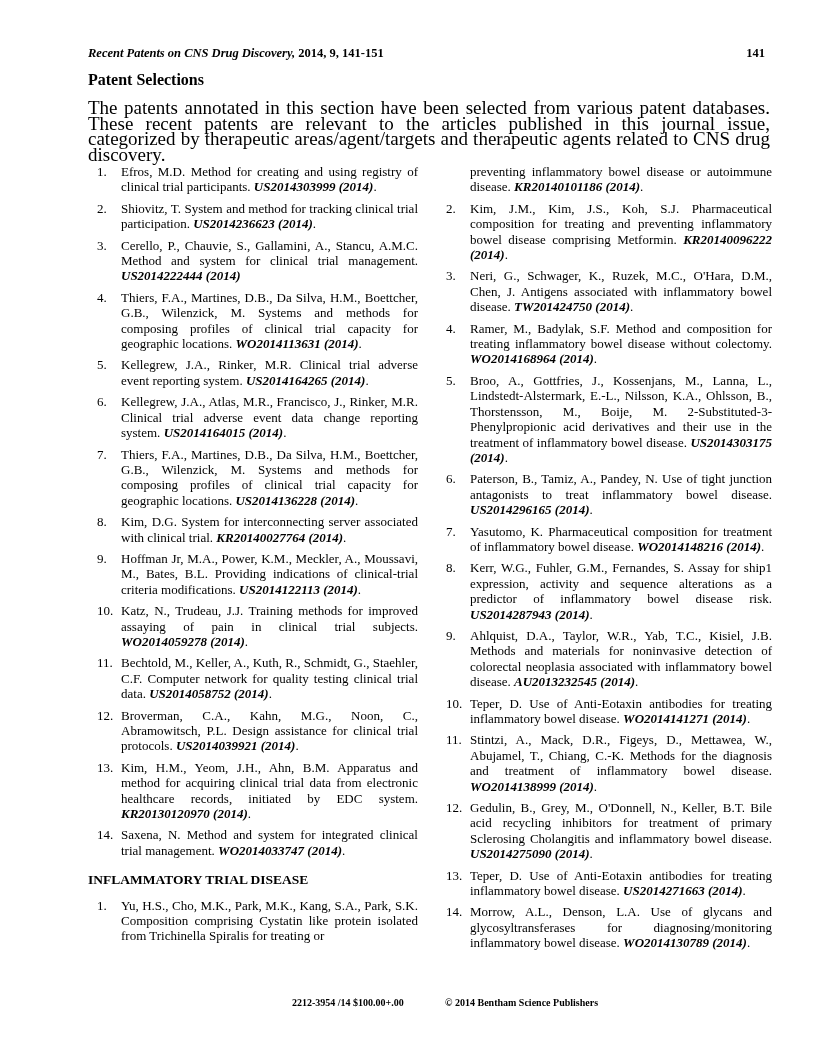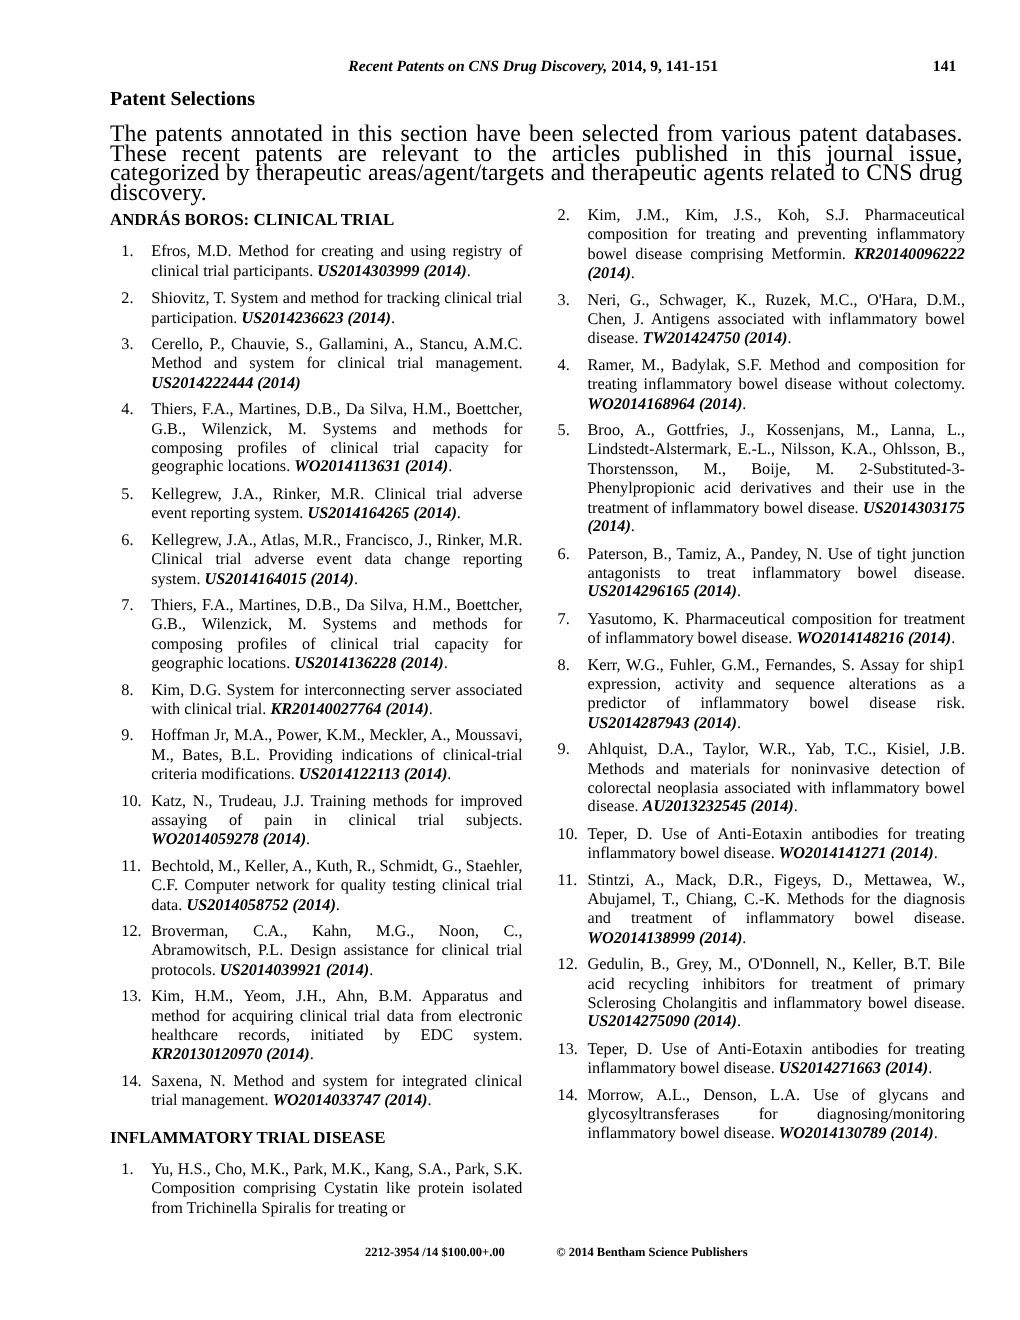--- a/index.html
+++ b/index.html
@@ -6,21 +6,21 @@
   body {
     width: 816px; height: 1056px;
     background: #ffffff; color: #000000;
     font-family: "Liberation Serif", serif;
     position: relative;
     -webkit-font-smoothing: antialiased;
   }
   .page { position: absolute; inset: 0; overflow: hidden; }
 
   .header-line { position: absolute; top: 46px; left: 88px; width: 677px; height: 16px; font-size: 12.5px; font-weight: bold; }
-  .journal-ref { position: absolute; left: 0; right: 0; text-align: center; white-space: nowrap; }
+  .journal-ref { position: absolute; left: 0; right: 0; text-align: left; white-space: nowrap; }
   .journal-name { font-style: italic; }
   .page-num { position: absolute; right: 0; top: 0; }
 
   .patent-selections { position: absolute; top: 71px; left: 88px; font-size: 16px; font-weight: bold; }
 
   .intro { position: absolute; top: 100px; left: 88px; width: 682px; font-size: 19px; line-height: 15.5px; text-align: justify; }
 
   .col { position: absolute; top: 164px; font-size: 13px; line-height: 15.4px; }
   .col-left  { left: 88px;  width: 330px; }
   .col-right { left: 437px; width: 335px; }
@@ -46,39 +46,39 @@
       <span class="journal-name">Recent Patents on CNS Drug Discovery,</span><span> 2014, 9, 141-151</span>
     </div>
     <span class="page-num">141</span>
   </div>
 
   <div class="patent-selections">Patent Selections</div>
 
   <div class="intro">The patents annotated in this section have been selected from various patent databases. These recent patents are relevant to the articles published in this journal issue, categorized by therapeutic areas/agent/targets and therapeutic agents related to CNS drug discovery.</div>
 
   <div class="col col-left" id="col-left">
-      <div class="sec-heading">ANDRÁS BOROS: CLINICAL TRIAL</div>
       <div class="ref-item"><span class="ref-num">1.</span>Efros, M.D. Method for creating and using registry of clinical trial participants. <span class="patent">US2014303999 (2014)</span>.</div>
       <div class="ref-item"><span class="ref-num">2.</span>Shiovitz, T. System and method for tracking clinical trial participation. <span class="patent">US2014236623 (2014)</span>.</div>
       <div class="ref-item"><span class="ref-num">3.</span>Cerello, P., Chauvie, S., Gallamini, A., Stancu, A.M.C. Method and system for clinical trial management. <span class="patent">US2014222444 (2014)</span></div>
       <div class="ref-item"><span class="ref-num">4.</span>Thiers, F.A., Martines, D.B., Da Silva, H.M., Boettcher, G.B., Wilenzick, M. Systems and methods for composing profiles of clinical trial capacity for geographic locations. <span class="patent">WO2014113631 (2014)</span>.</div>
       <div class="ref-item"><span class="ref-num">5.</span>Kellegrew, J.A., Rinker, M.R. Clinical trial adverse event reporting system. <span class="patent">US2014164265 (2014)</span>.</div>
       <div class="ref-item"><span class="ref-num">6.</span>Kellegrew, J.A., Atlas, M.R., Francisco, J., Rinker, M.R. Clinical trial adverse event data change reporting system. <span class="patent">US2014164015 (2014)</span>.</div>
       <div class="ref-item"><span class="ref-num">7.</span>Thiers, F.A., Martines, D.B., Da Silva, H.M., Boettcher, G.B., Wilenzick, M. Systems and methods for composing profiles of clinical trial capacity for geographic locations. <span class="patent">US2014136228 (2014)</span>.</div>
       <div class="ref-item"><span class="ref-num">8.</span>Kim, D.G. System for interconnecting server associated with clinical trial. <span class="patent">KR20140027764 (2014)</span>.</div>
       <div class="ref-item"><span class="ref-num">9.</span>Hoffman Jr, M.A., Power, K.M., Meckler, A., Moussavi, M., Bates, B.L. Providing indications of clinical-trial criteria modifications. <span class="patent">US2014122113 (2014)</span>.</div>
       <div class="ref-item"><span class="ref-num">10.</span>Katz, N., Trudeau, J.J. Training methods for improved assaying of pain in clinical trial subjects. <span class="patent">WO2014059278 (2014)</span>.</div>
       <div class="ref-item"><span class="ref-num">11.</span>Bechtold, M., Keller, A., Kuth, R., Schmidt, G., Staehler, C.F. Computer network for quality testing clinical trial data. <span class="patent">US2014058752 (2014)</span>.</div>
       <div class="ref-item"><span class="ref-num">12.</span>Broverman, C.A., Kahn, M.G., Noon, C., Abramowitsch, P.L. Design assistance for clinical trial protocols. <span class="patent">US2014039921 (2014)</span>.</div>
       <div class="ref-item"><span class="ref-num">13.</span>Kim, H.M., Yeom, J.H., Ahn, B.M. Apparatus and method for acquiring clinical trial data from electronic healthcare records, initiated by EDC system. <span class="patent">KR20130120970 (2014)</span>.</div>
       <div class="ref-item"><span class="ref-num">14.</span>Saxena, N. Method and system for integrated clinical trial management. <span class="patent">WO2014033747 (2014)</span>.</div>
       <div class="sec-heading">INFLAMMATORY TRIAL DISEASE</div>
       <div class="ref-item"><span class="ref-num">1.</span>Yu, H.S., Cho, M.K., Park, M.K., Kang, S.A., Park, S.K. Composition comprising Cystatin like protein isolated from Trichinella Spiralis for treating or</div>
     </div>
   <div class="col col-right" id="col-right">
+      <div class="ref-item"><span class="ref-num"></span>preventing inflammatory bowel disease or autoimmune disease. <span class="patent">KR20140101186 (2014)</span>.</div>
       <div class="ref-item"><span class="ref-num">2.</span>Kim, J.M., Kim, J.S., Koh, S.J. Pharmaceutical composition for treating and preventing inflammatory bowel disease comprising Metformin. <span class="patent">KR20140096222 (2014)</span>.</div>
       <div class="ref-item"><span class="ref-num">3.</span>Neri, G., Schwager, K., Ruzek, M.C., O'Hara, D.M., Chen, J. Antigens associated with inflammatory bowel disease. <span class="patent">TW201424750 (2014)</span>.</div>
       <div class="ref-item"><span class="ref-num">4.</span>Ramer, M., Badylak, S.F. Method and composition for treating inflammatory bowel disease without colectomy. <span class="patent">WO2014168964 (2014)</span>.</div>
       <div class="ref-item"><span class="ref-num">5.</span>Broo, A., Gottfries, J., Kossenjans, M., Lanna, L., Lindstedt-Alstermark, E.-L., Nilsson, K.A., Ohlsson, B., Thorstensson, M., Boije, M. 2-Substituted-3-Phenylpropionic acid derivatives and their use in the treatment of inflammatory bowel disease. <span class="patent">US2014303175 (2014)</span>.</div>
       <div class="ref-item"><span class="ref-num">6.</span>Paterson, B., Tamiz, A., Pandey, N. Use of tight junction antagonists to treat inflammatory bowel disease. <span class="patent">US2014296165 (2014)</span>.</div>
       <div class="ref-item"><span class="ref-num">7.</span>Yasutomo, K. Pharmaceutical composition for treatment of inflammatory bowel disease. <span class="patent">WO2014148216 (2014)</span>.</div>
       <div class="ref-item"><span class="ref-num">8.</span>Kerr, W.G., Fuhler, G.M., Fernandes, S. Assay for ship1 expression, activity and sequence alterations as a predictor of inflammatory bowel disease risk. <span class="patent">US2014287943 (2014)</span>.</div>
       <div class="ref-item"><span class="ref-num">9.</span>Ahlquist, D.A., Taylor, W.R., Yab, T.C., Kisiel, J.B. Methods and materials for noninvasive detection of colorectal neoplasia associated with inflammatory bowel disease. <span class="patent">AU2013232545 (2014)</span>.</div>
       <div class="ref-item"><span class="ref-num">10.</span>Teper, D. Use of Anti-Eotaxin antibodies for treating inflammatory bowel disease. <span class="patent">WO2014141271 (2014)</span>.</div>
       <div class="ref-item"><span class="ref-num">11.</span>Stintzi, A., Mack, D.R., Figeys, D., Mettawea, W., Abujamel, T., Chiang, C.-K. Methods for the diagnosis and treatment of inflammatory bowel disease. <span class="patent">WO2014138999 (2014)</span>.</div>

